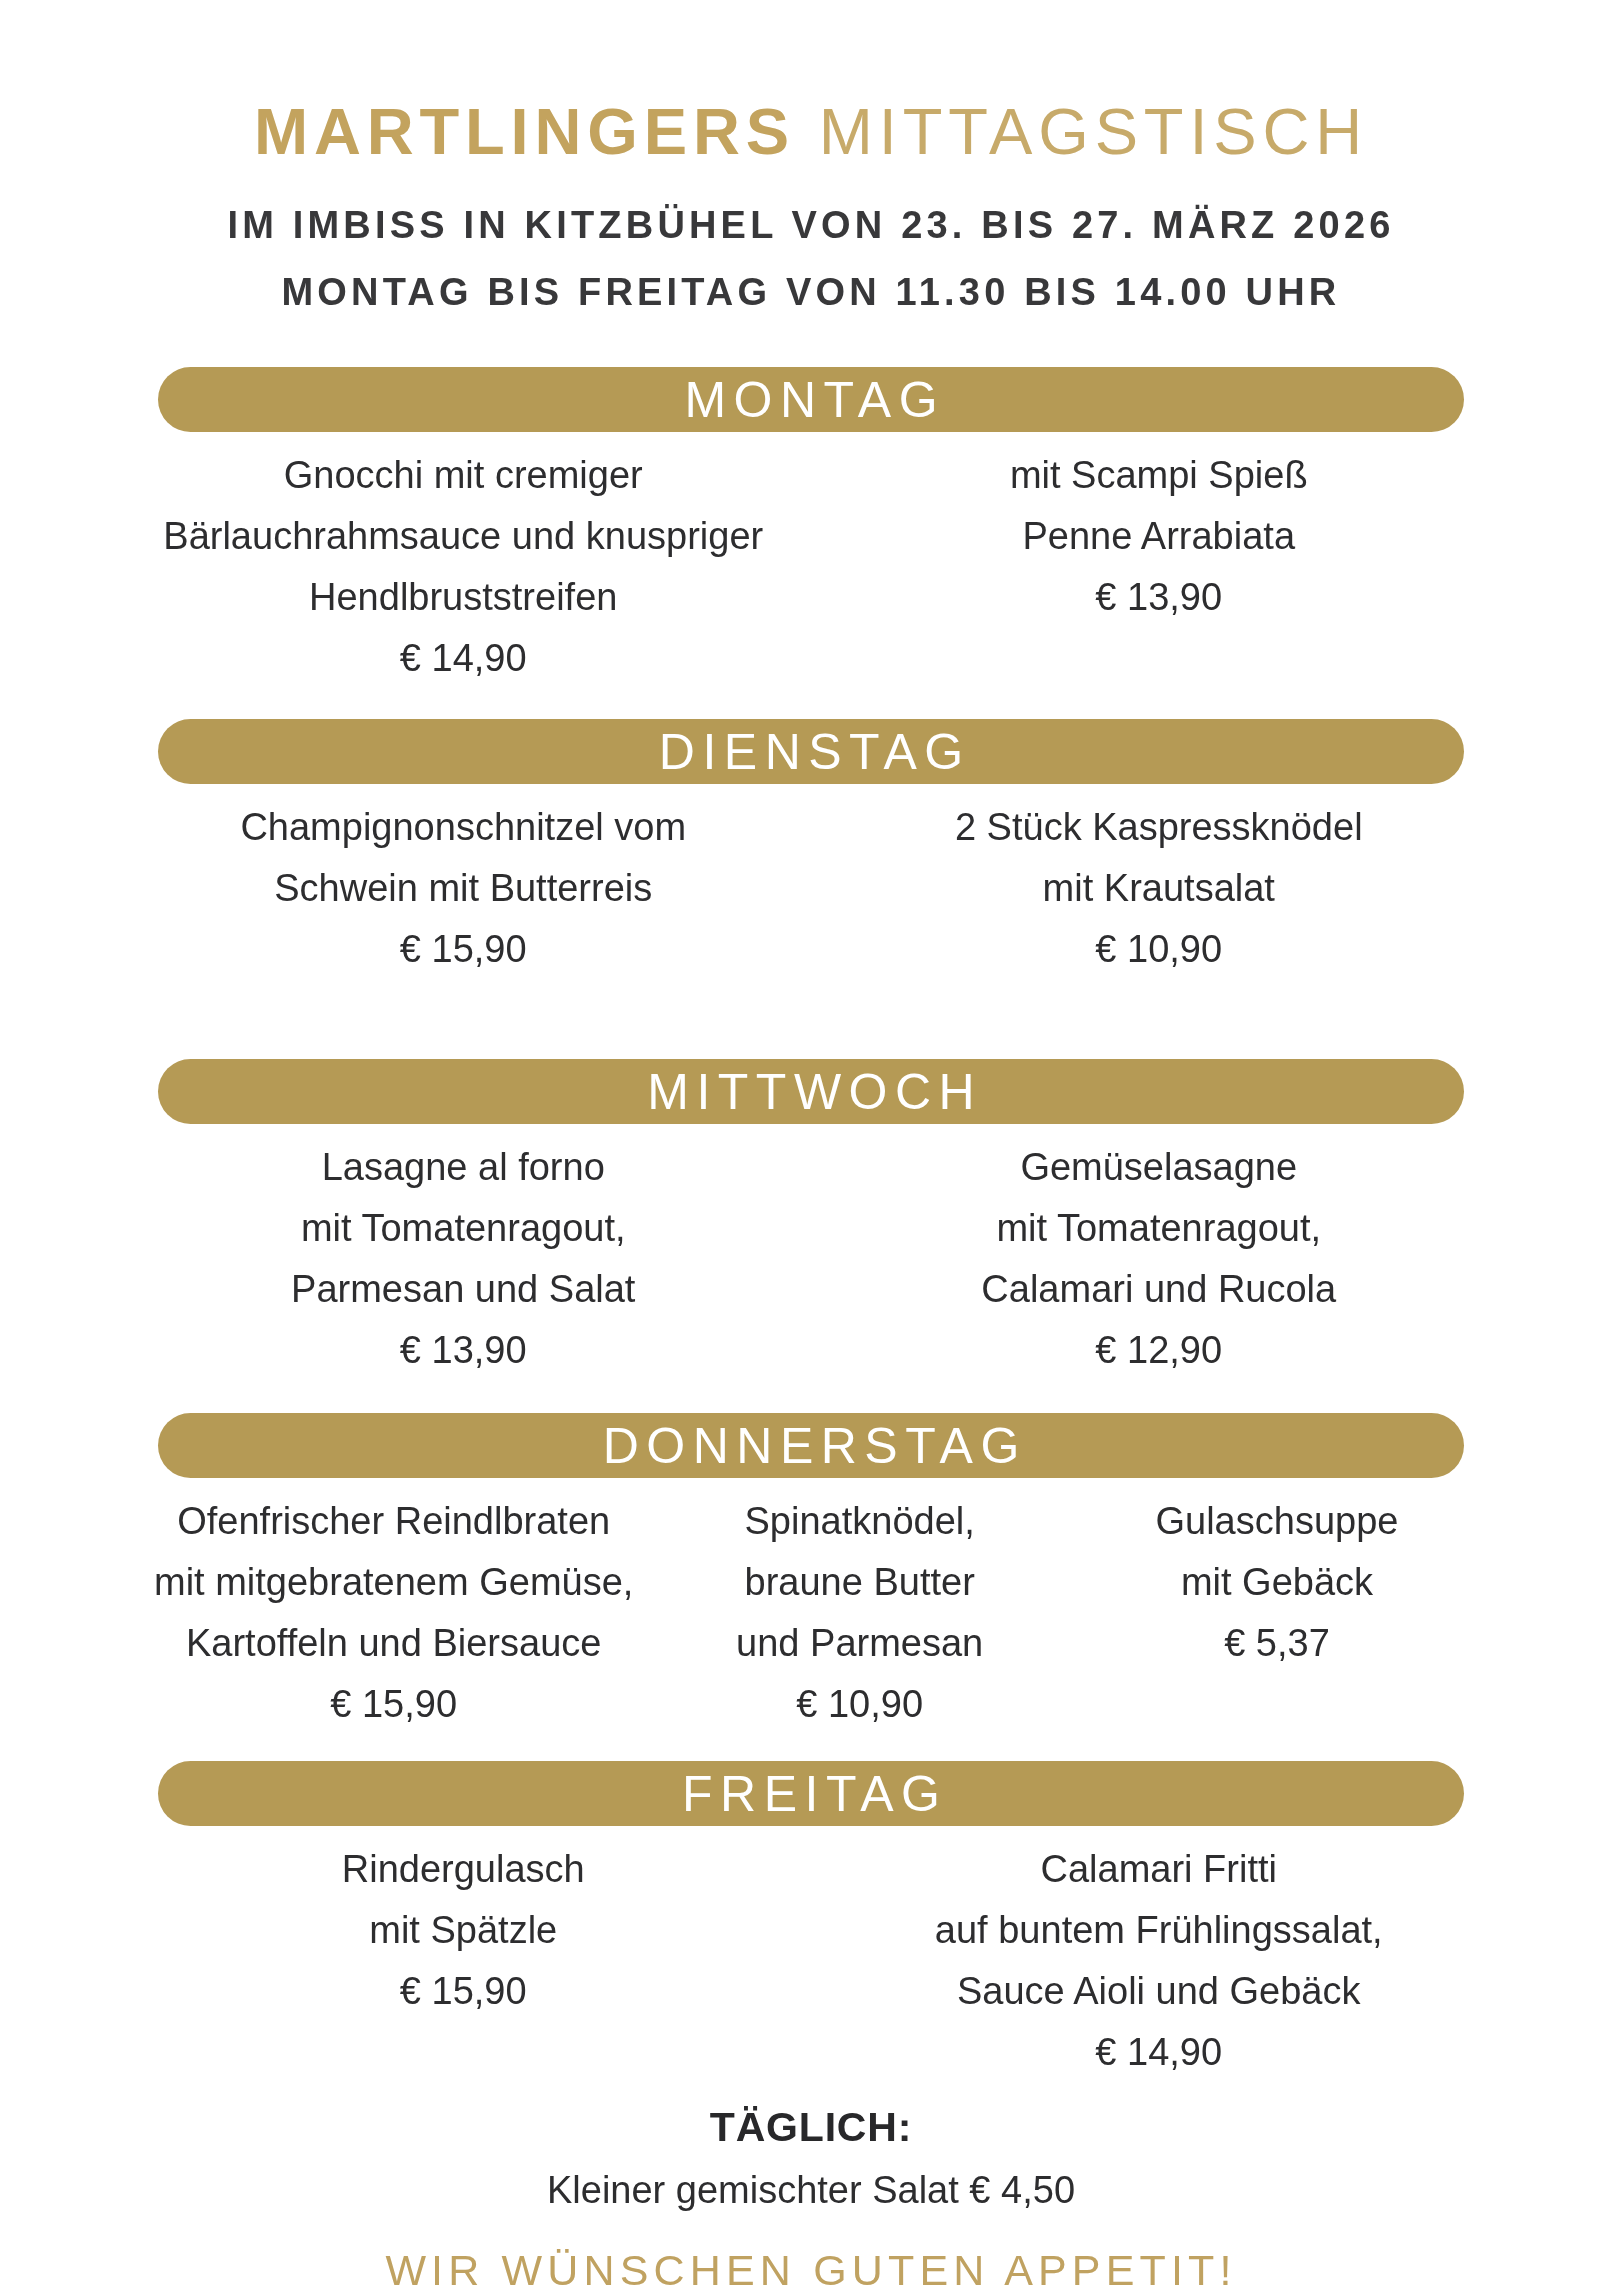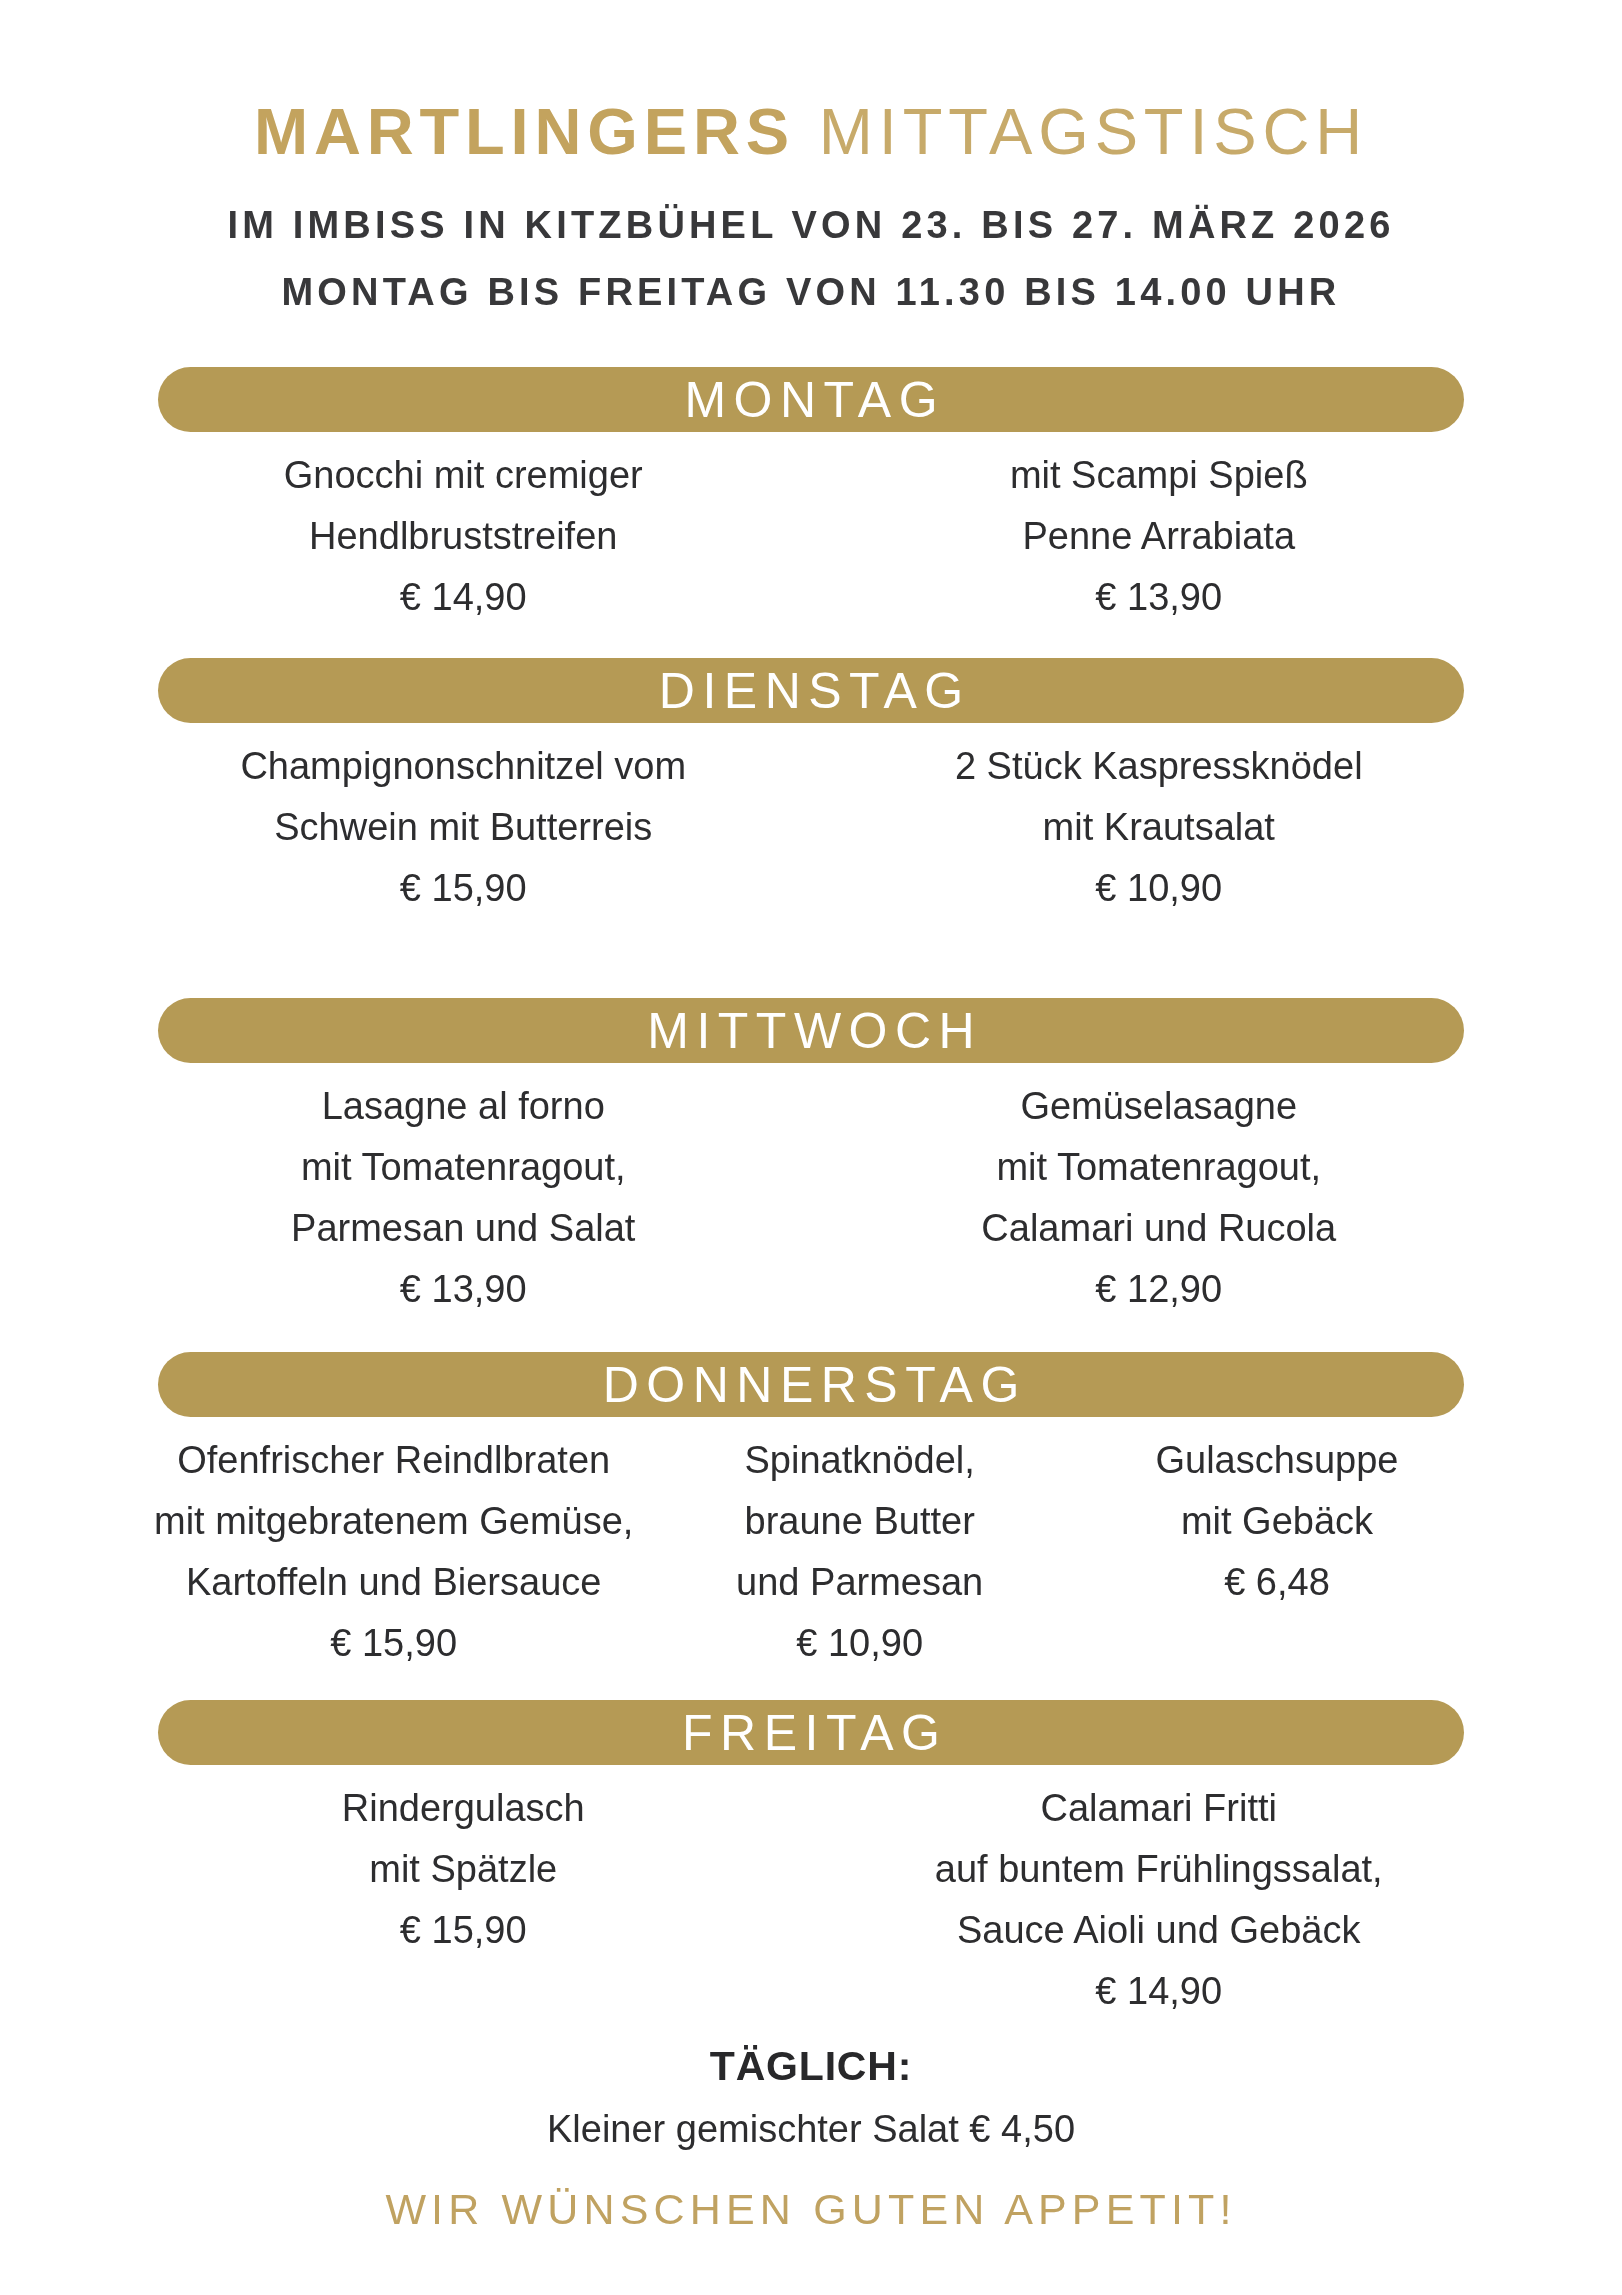--- a/index.html
+++ b/index.html
@@ -112,20 +112,21 @@
     </div>
   </header>
 
   <main class="days">
 
     <section class="day day-montag">
       <div class="day-banner">MONTAG</div>
       <div class="items cols2">
         <div class="item">
           <div class="line">Gnocchi mit cremiger</div>
+          <div class="line">Bärlauchrahmsauce und knuspriger</div>
           <div class="line">Hendlbruststreifen</div>
           <div class="price">€ 14,90</div>
         </div>
         <div class="item">
           <div class="line">mit Scampi Spieß</div>
           <div class="line">Penne Arrabiata</div>
           <div class="price">€ 13,90</div>
         </div>
       </div>
     </section>
@@ -175,21 +176,21 @@
         </div>
         <div class="item item-b">
           <div class="line">Spinatknödel,</div>
           <div class="line">braune Butter</div>
           <div class="line">und Parmesan</div>
           <div class="price">€ 10,90</div>
         </div>
         <div class="item item-c">
           <div class="line">Gulaschsuppe</div>
           <div class="line">mit Gebäck</div>
-          <div class="price">€ 6,48</div>
+          <div class="price">€ 5,37</div>
         </div>
       </div>
     </section>
 
     <section class="day day-freitag">
       <div class="day-banner">FREITAG</div>
       <div class="items cols2">
         <div class="item">
           <div class="line">Rindergulasch</div>
           <div class="line">mit Spätzle</div>

